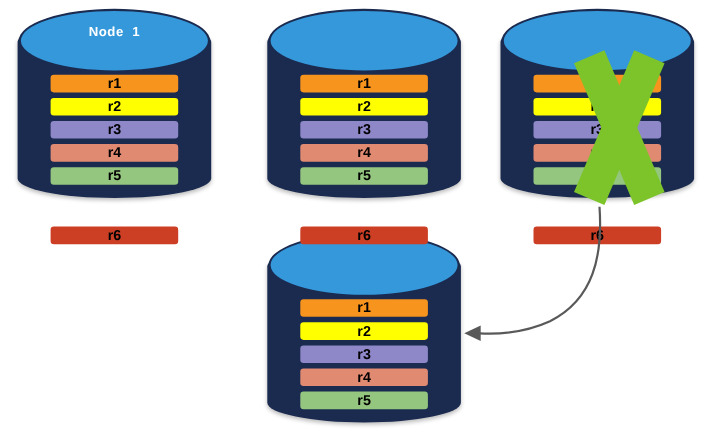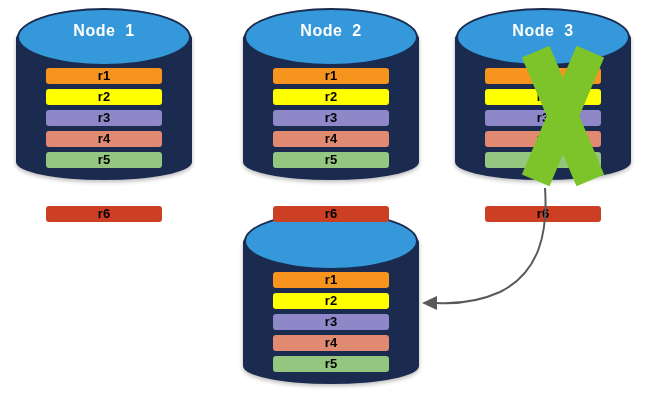--- a/index.html
+++ b/index.html
@@ -52,21 +52,21 @@
     box-sizing: border-box;
   }
 
   .node-title {
     position: absolute;
     left: 0;
     top: 14px;
     width: 176px;
     text-align: center;
     color: #ffffff;
-    font-size: 16px;
+    font-size: 12px;
     font-weight: bold;
     letter-spacing: 0.5px;
     white-space: pre;
     z-index: 4;
   }
 
   .bars {
     position: absolute;
     left: 30px;
     top: 60px;
@@ -132,35 +132,33 @@
       <div class="bar" style="background: rgb(142, 135, 200);">r3</div>
       <div class="bar" style="background: rgb(224, 138, 114);">r4</div>
       <div class="bar" style="background: rgb(148, 198, 127);">r5</div>
       <div class="bar" style="background: rgb(204, 63, 37);">r6</div>
     </div>
   </div>
 
   <div class="node" style="left:243px; top:8px;">
     <div class="cyl-body"></div>
     <div class="cyl-top"></div>
-    <div class="node-title">Node  2</div>
     <div class="bars">
       <div class="bar" style="background: rgb(247, 148, 30);">r1</div>
       <div class="bar" style="background: rgb(255, 255, 0);">r2</div>
       <div class="bar" style="background: rgb(142, 135, 200);">r3</div>
       <div class="bar" style="background: rgb(224, 138, 114);">r4</div>
       <div class="bar" style="background: rgb(148, 198, 127);">r5</div>
       <div class="bar" style="background: rgb(204, 63, 37);">r6</div>
     </div>
   </div>
 
   <div class="node" style="left:455px; top:8px;">
     <div class="cyl-body"></div>
     <div class="cyl-top"></div>
-    <div class="node-title">Node  3</div>
     <div class="bars">
       <div class="bar" style="background: rgb(247, 148, 30);">r1</div>
       <div class="bar" style="background: rgb(255, 255, 0);">r2</div>
       <div class="bar" style="background: rgb(142, 135, 200);">r3</div>
       <div class="bar" style="background: rgb(224, 138, 114);">r4</div>
       <div class="bar" style="background: rgb(148, 198, 127);">r5</div>
       <div class="bar" style="background: rgb(204, 63, 37);">r6</div>
     </div>
     <div class="x-overlay">
       <div class="x-stroke x-a" style="background: rgb(125, 196, 42);"></div>

